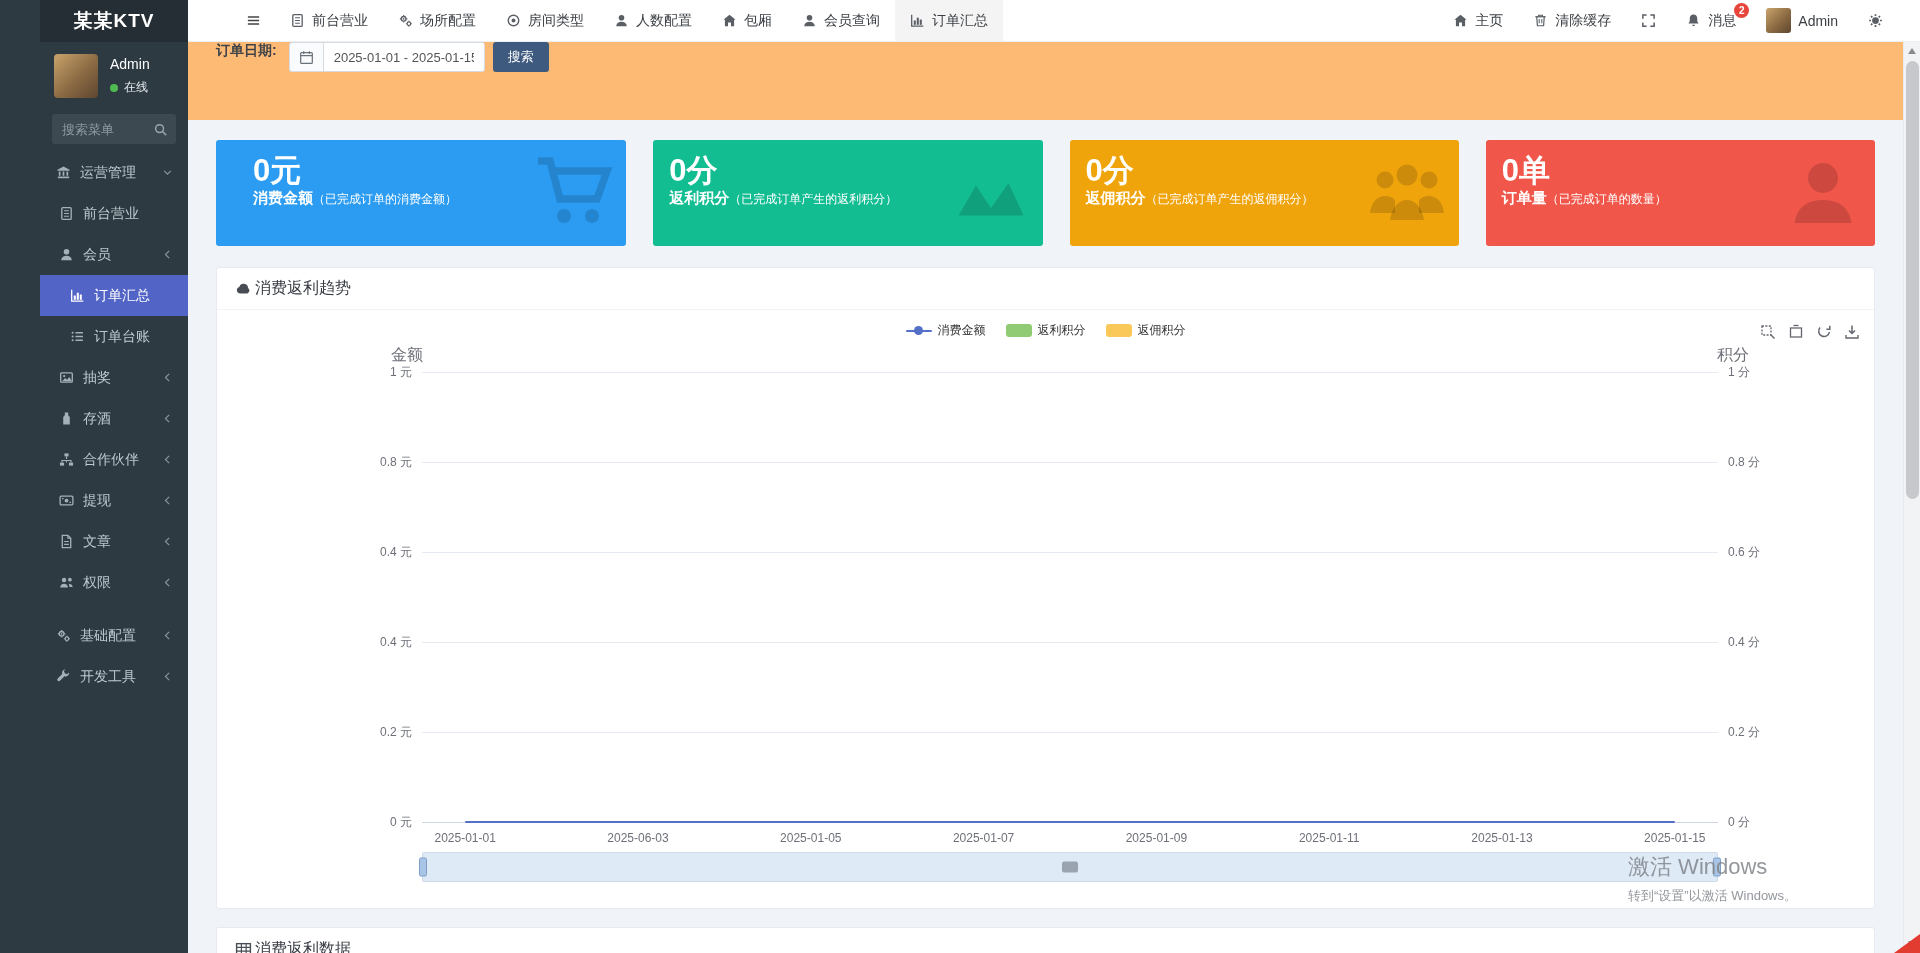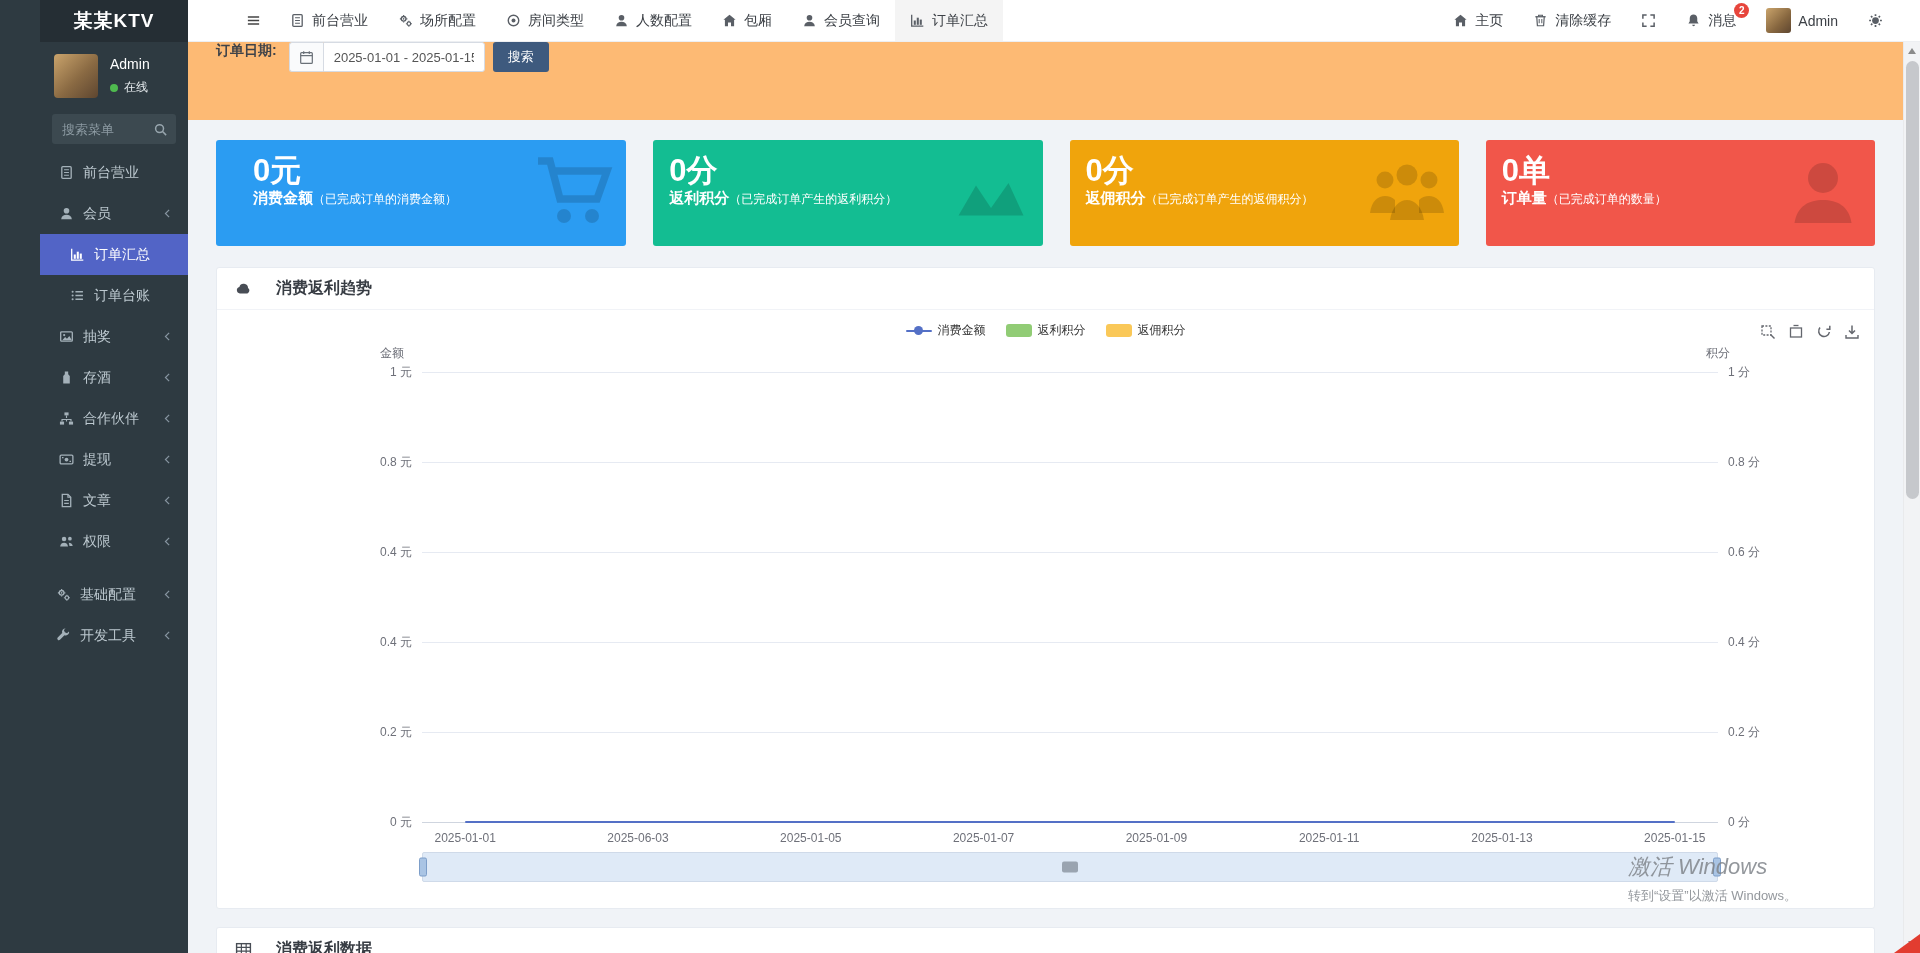--- a/index.html
+++ b/index.html
@@ -51,21 +51,21 @@
 
   .cards{display:flex;gap:27px;margin:20px 28px 0;}
   .card{flex:1;height:106px;border-radius:3px;color:#fff;position:relative;padding:12px 16px;overflow:hidden;}
   .c-num{font-size:31px;font-weight:bold;line-height:1.2;}
   .c-line{font-size:15px;font-weight:bold;white-space:nowrap;}
   .c-note{font-size:12px;font-weight:normal;}
   .c-ghost{position:absolute;right:12px;top:13px;width:80px;height:80px;color:rgba(0,0,0,0.15);}
 
   .panel{margin:21px 28px 0;background:#fff;border:1px solid #e7ebf1;border-radius:3px;position:relative;}
   .chart-panel{height:642px;}
-  .panel-head{height:42px;display:flex;align-items:center;gap:24px;padding:14px 18px;font-size:16px;color:#383d44;border-bottom:1px solid #f1f3f7;font-weight:bold;}
+  .panel-head{height:42px;display:flex;align-items:center;gap:3px;padding:14px 18px;font-size:16px;color:#383d44;border-bottom:1px solid #f1f3f7;}
   .panel-head .ic{width:17px;height:17px;color:#484d55;}
   .data-panel{margin-top:18px;height:60px;border-bottom:0;border-radius:3px 3px 0 0;}
   .data-panel .panel-head{border-bottom:0;}
 
   .legend{position:absolute;top:54px;left:0;right:0;display:flex;justify-content:center;gap:20px;font-size:12px;color:#333;align-items:center;}
   .lg-item{display:flex;align-items:center;gap:6px;cursor:pointer;}
   .lg-line{position:relative;width:26px;height:11px;}
   .lg-strip{position:absolute;left:0;right:0;top:4.5px;height:2px;border-radius:1px;}
   .lg-dot{position:absolute;left:50%;top:50%;width:9px;height:9px;margin:-4.5px 0 0 -4.5px;border-radius:50%;}
   .lg-pill{width:26px;height:13px;border-radius:3px;display:inline-block;}
@@ -73,41 +73,41 @@
   .toolbox{position:absolute;top:56px;right:14px;display:flex;gap:12px;color:#64676e;}
   .toolbox .tb{cursor:pointer;display:flex;}
   .toolbox svg{width:16px;height:16px;}
 
   .plot{position:absolute;left:205px;right:156px;top:104px;height:450px;}
   .gl{position:absolute;left:0;right:0;height:1px;background:#e6eaf2;}
   .gl.axis{background:#cfd5df;}
   .yt{position:absolute;font-size:12px;color:#6e7079;width:54px;}
   .yt.l{left:-64px;text-align:right;}
   .yt.r{right:-64px;text-align:left;}
-  .axis-name{position:absolute;top:-27px;font-size:12px;color:#6e7079;width:54px;}
+  .axis-name{position:absolute;top:-27px;font-size:16px;color:#6e7079;width:54px;text-align:center;}
   .axis-name.l{left:-42px;}
   .axis-name.r{right:-42px;}
   .xt{position:absolute;top:459px;transform:translateX(-50%);font-size:12px;color:#6e7079;white-space:nowrap;}
   .sline{position:absolute;left:3.33%;right:3.33%;bottom:-1px;height:2px;border-radius:1px;}
 
   .datazoom{position:absolute;left:205px;right:156px;top:584px;height:30px;border:1px solid #cfdae9;background:#dfeaf7;border-radius:2px;}
   .dz-grip{position:absolute;left:50%;top:50%;transform:translate(-50%,-50%);width:16px;height:11px;background:#9aa4b0;border-radius:2px;}
   .dz-handle{position:absolute;top:50%;width:8px;height:19px;transform:translateY(-50%);background:#a9c4e4;border:1px solid #7d9ec9;border-radius:2px;}
   .dz-handle.left{left:-4px;}
   .dz-handle.right{right:-4px;}
 
   
   .scrollbar{position:absolute;right:0;top:42px;width:17px;bottom:0;background:#f2f3f5;border-left:1px solid #e9eaec;z-index:6;}
   .sb-up{position:absolute;top:6px;left:4px;width:0;height:0;border-left:4.5px solid transparent;border-right:4.5px solid transparent;border-bottom:6px solid #8a8a8a;cursor:pointer;}
   .sb-thumb{position:absolute;top:19px;left:2px;width:13px;height:438px;background:#c6c8cc;border-radius:7px;cursor:pointer;}
   .sb-down{position:absolute;bottom:6px;left:4px;width:0;height:0;border-left:4.5px solid transparent;border-right:4.5px solid transparent;border-top:6px solid #8a8a8a;cursor:pointer;}
   .corner-mark{position:absolute;right:0;bottom:0;width:0;height:0;border-left:26px solid transparent;border-bottom:19px solid #e23c30;z-index:7;}
 
   .winact{position:absolute;left:1628px;top:852px;color:rgba(128,133,139,0.85);z-index:8;pointer-events:none;}
-  .wl1{font-size:22px;font-style:italic;}
+  .wl1{font-size:22px;}
   .wl2{font-size:13px;margin-top:5px;}
 </style>
 </head>
 <body>
 
 <svg width="0" height="0" style="position:absolute" aria-hidden="true">
   <defs>
     <symbol id="s-menu" viewBox="0 0 16 16">
         <path d="M2 4.2h12M2 8h12M2 11.8h12" stroke="currentColor" stroke-width="1.7" fill="none"></path>
       </symbol>
@@ -272,20 +272,29 @@
   </div>
   <div class="side-search">
     <input placeholder="搜索菜单" style="">
     <button class="ssbtn">
         <svg class="ic">
           <use href="#s-search"></use>
         </svg>
       </button>
   </div>
   <ul class="menu">
+    <li class="mi">
+        <svg class="ic">
+          <use href="#s-bank"></use>
+        </svg>
+        <span>运营管理</span>
+        <svg class="ic chev">
+          <use href="#s-chevdown"></use>
+        </svg>
+      </li>
     <li class="mi lvl1">
         <svg class="ic">
           <use href="#s-book"></use>
         </svg>
         <span>前台营业</span>
       </li>
     <li class="mi lvl1">
         <svg class="ic">
           <use href="#s-user"></use>
         </svg>

